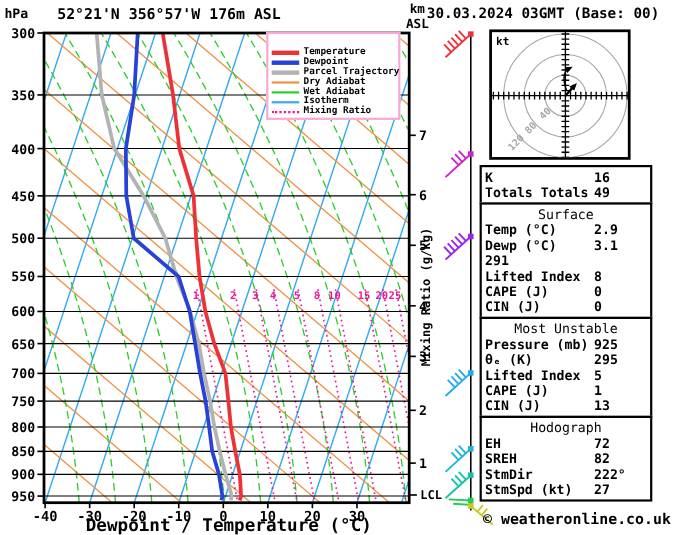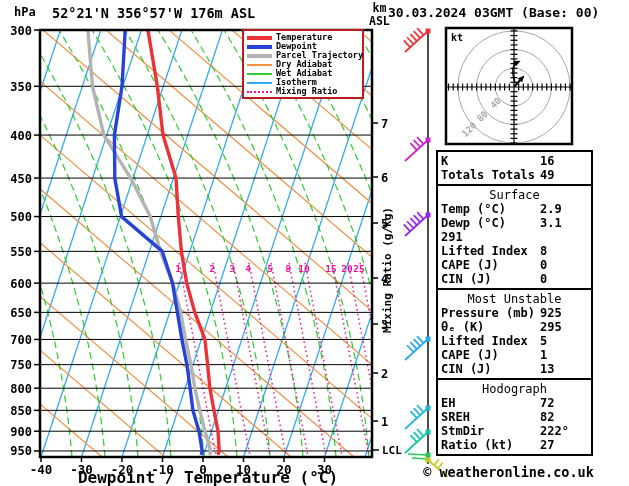--- a/index.html
+++ b/index.html
@@ -1,27 +1,27 @@
 <!DOCTYPE html>
 <html><head>
 <meta charset="utf-8">
 <style>
   *{margin:0;padding:0;box-sizing:border-box}
   body{background:#fff;font-family:"DejaVu Sans Mono","Liberation Mono",monospace}
   #app{position:relative;width:629px;height:486px;background:#fff;overflow:hidden}
   #plot-svg{position:absolute;left:0;top:0}
   svg text{font-family:"DejaVu Sans Mono","Liberation Mono",monospace;font-weight:bold;fill:#000}
   .ov{position:absolute;font-weight:bold;color:#000;white-space:nowrap}
-  .hpa{left:14px;top:5px;font-size:12px}
+  .hpa{left:4px;top:5px;font-size:12px}
   .title{left:52px;top:5px;font-size:13.5px}
   .kmasl{left:369px;top:2px;font-size:11.5px;line-height:13px;text-align:center}
   .datetime{left:388px;top:5px;font-size:13px}
   .xlabel{left:40px;top:468px;width:336px;text-align:center;font-size:16px}
-  .footer{left:404px;top:464px;width:209px;text-align:center;font-size:13.5px}
-  .legend{left:242px;top:29px;width:122px;background:#fff;border:2px solid #b91c1c;padding:2px 3px 1px 3px}
+  .footer{left:420px;top:464px;width:209px;text-align:center;font-size:13.5px}
+  .legend{left:242px;top:29px;width:122px;background:#fff;border:2px solid #f9a8d4;padding:12px 3px 1px 3px}
   .legend-row{display:flex;align-items:center;height:9px}
   .legend-swatch{width:25px;margin-right:4px;flex:none}
   .legend-label{font-size:8.5px;font-weight:bold;line-height:9px}
   .panel{left:436px;top:150px;width:157px}
   .pbox{border:2px solid #000;background:#fff;padding:2px 3px}
   .pbox+.pbox{margin-top:-2px}
   .pbox-header{text-align:center;font-size:12px;font-weight:normal;line-height:14px}
   .prow{display:flex;font-size:12px;font-weight:bold;line-height:14px}
   .prow .lab{flex:1}
   .prow .val{width:48px;text-align:left}
@@ -449,20 +449,20 @@
         </div>
         <div class="prow">
           <span class="lab">SREH</span>
           <span class="val">82</span>
         </div>
         <div class="prow">
           <span class="lab">StmDir</span>
           <span class="val">222°</span>
         </div>
         <div class="prow">
-          <span class="lab">Ratio (kt)</span>
+          <span class="lab">StmSpd (kt)</span>
           <span class="val">27</span>
         </div>
       </div>
     </div>
 
   <div class="ov footer">© weatheronline.co.uk</div>
 </div>
 
 </body></html>

